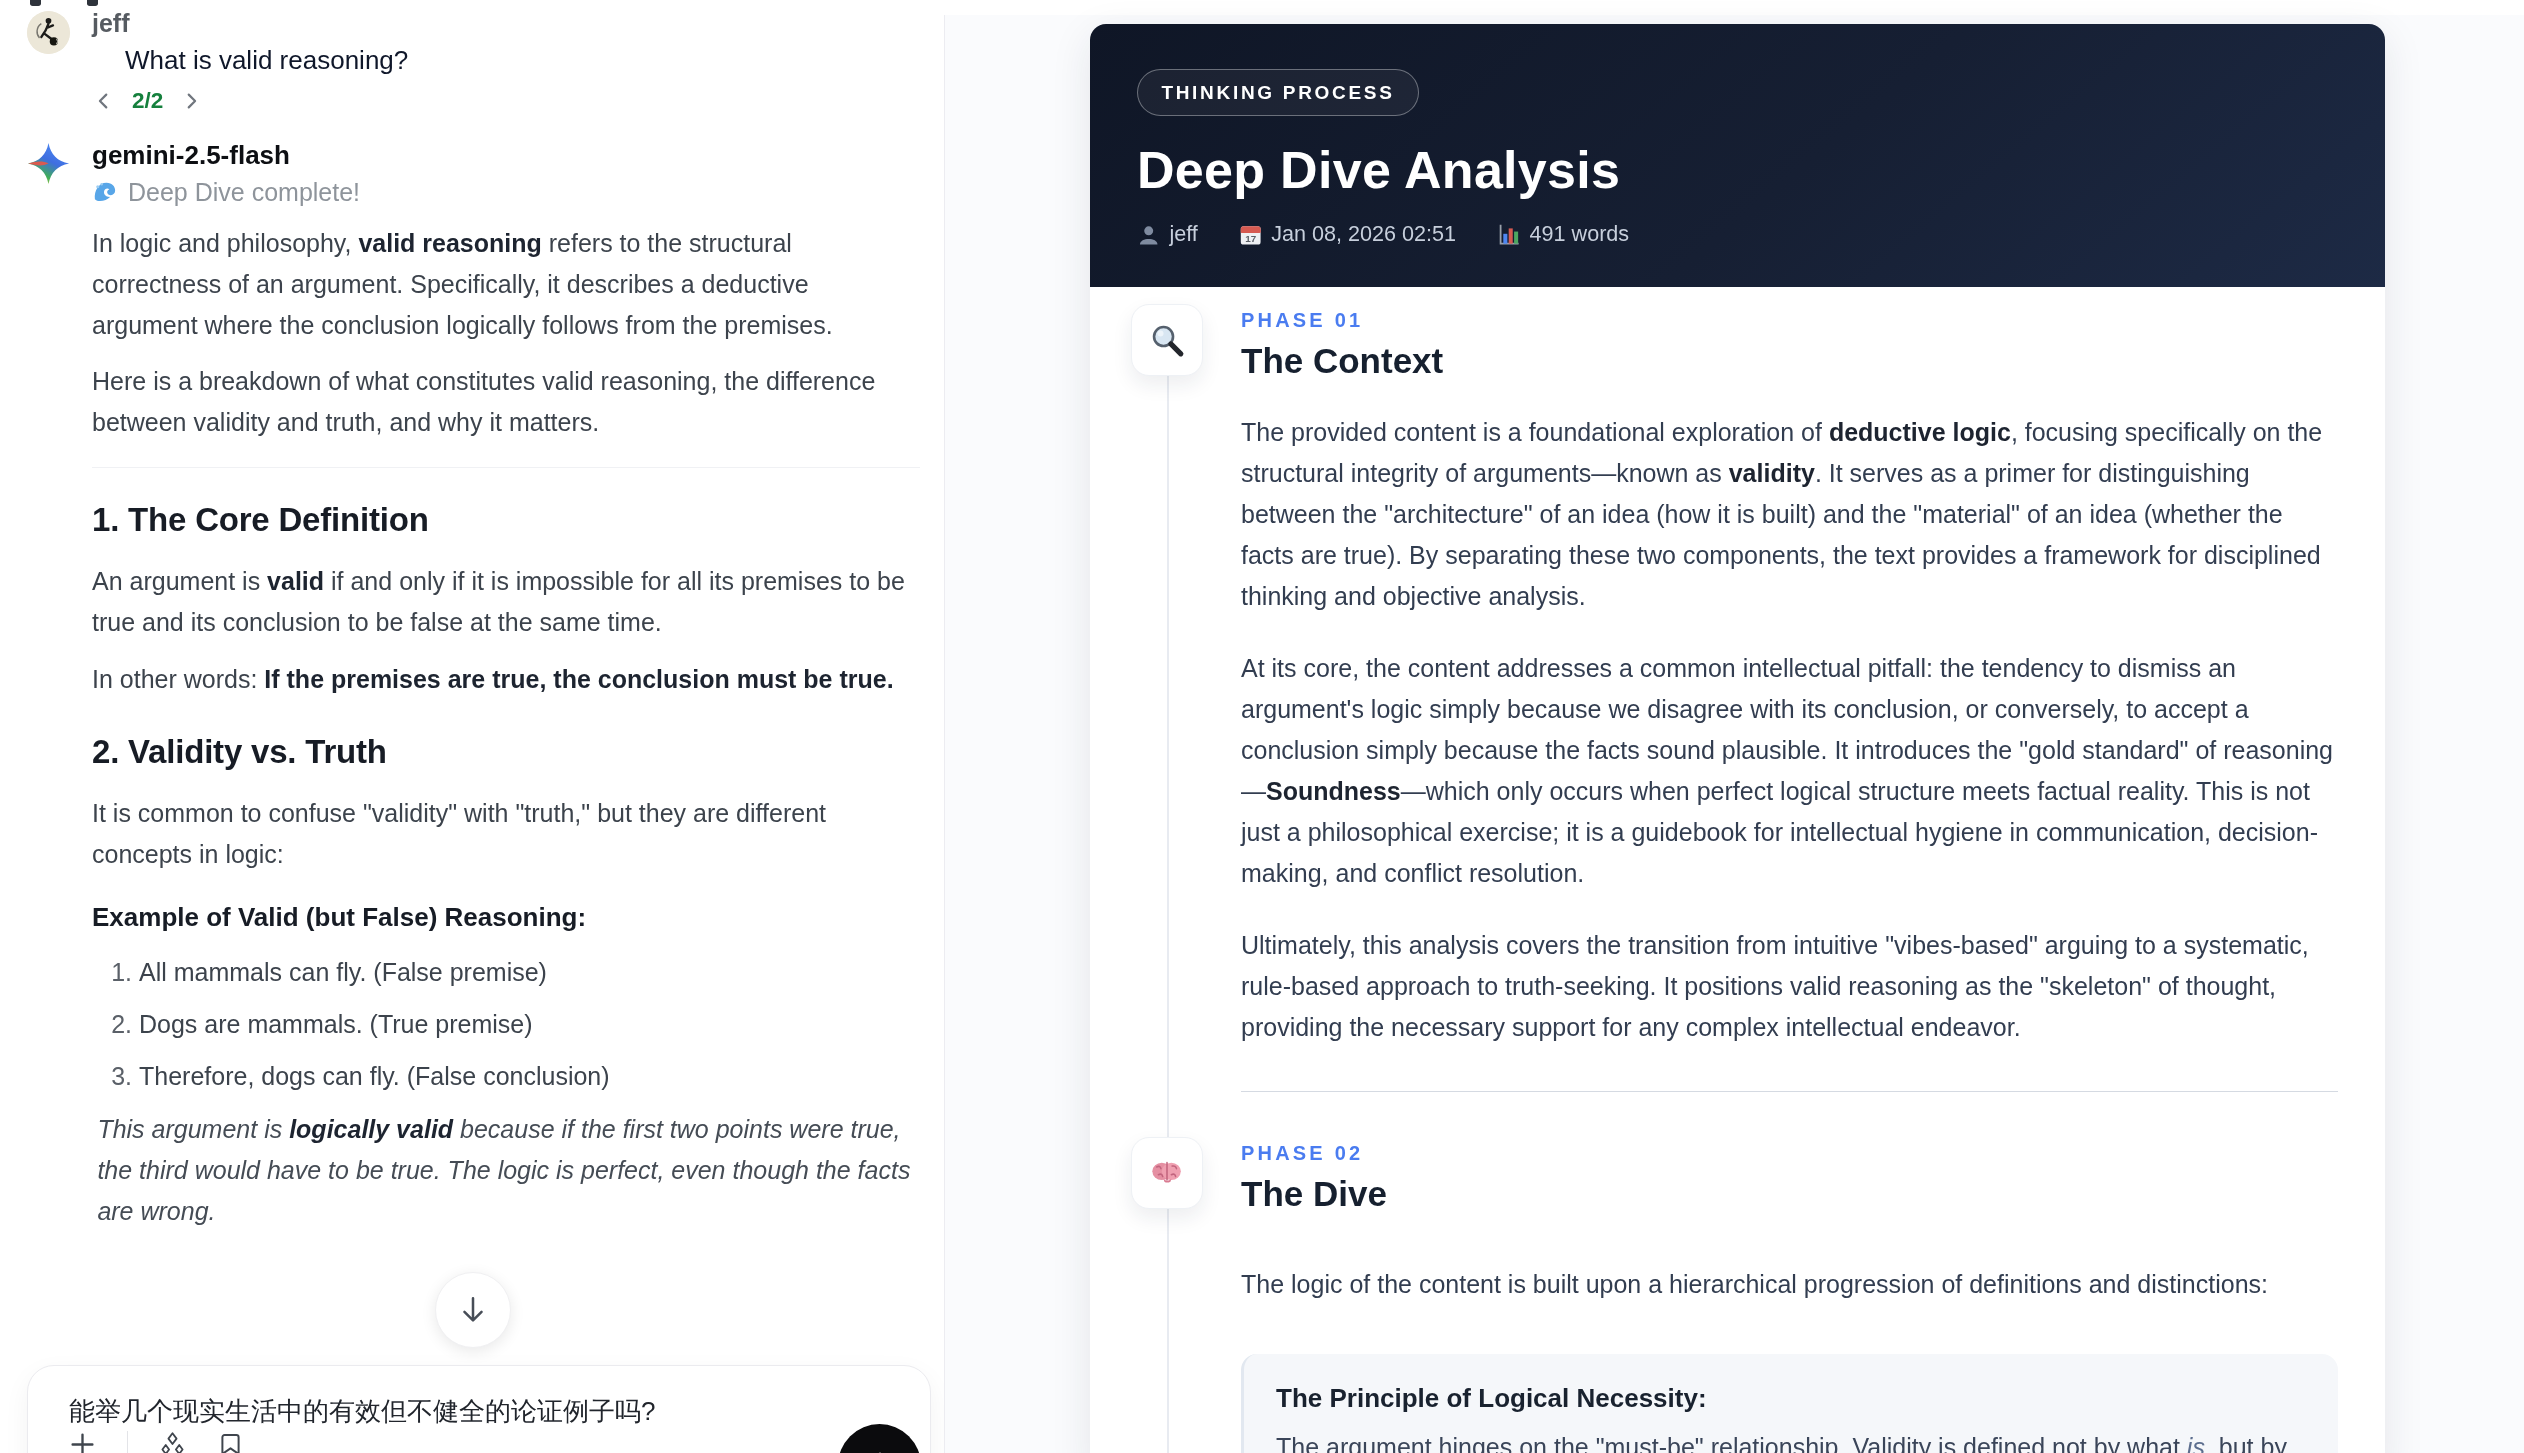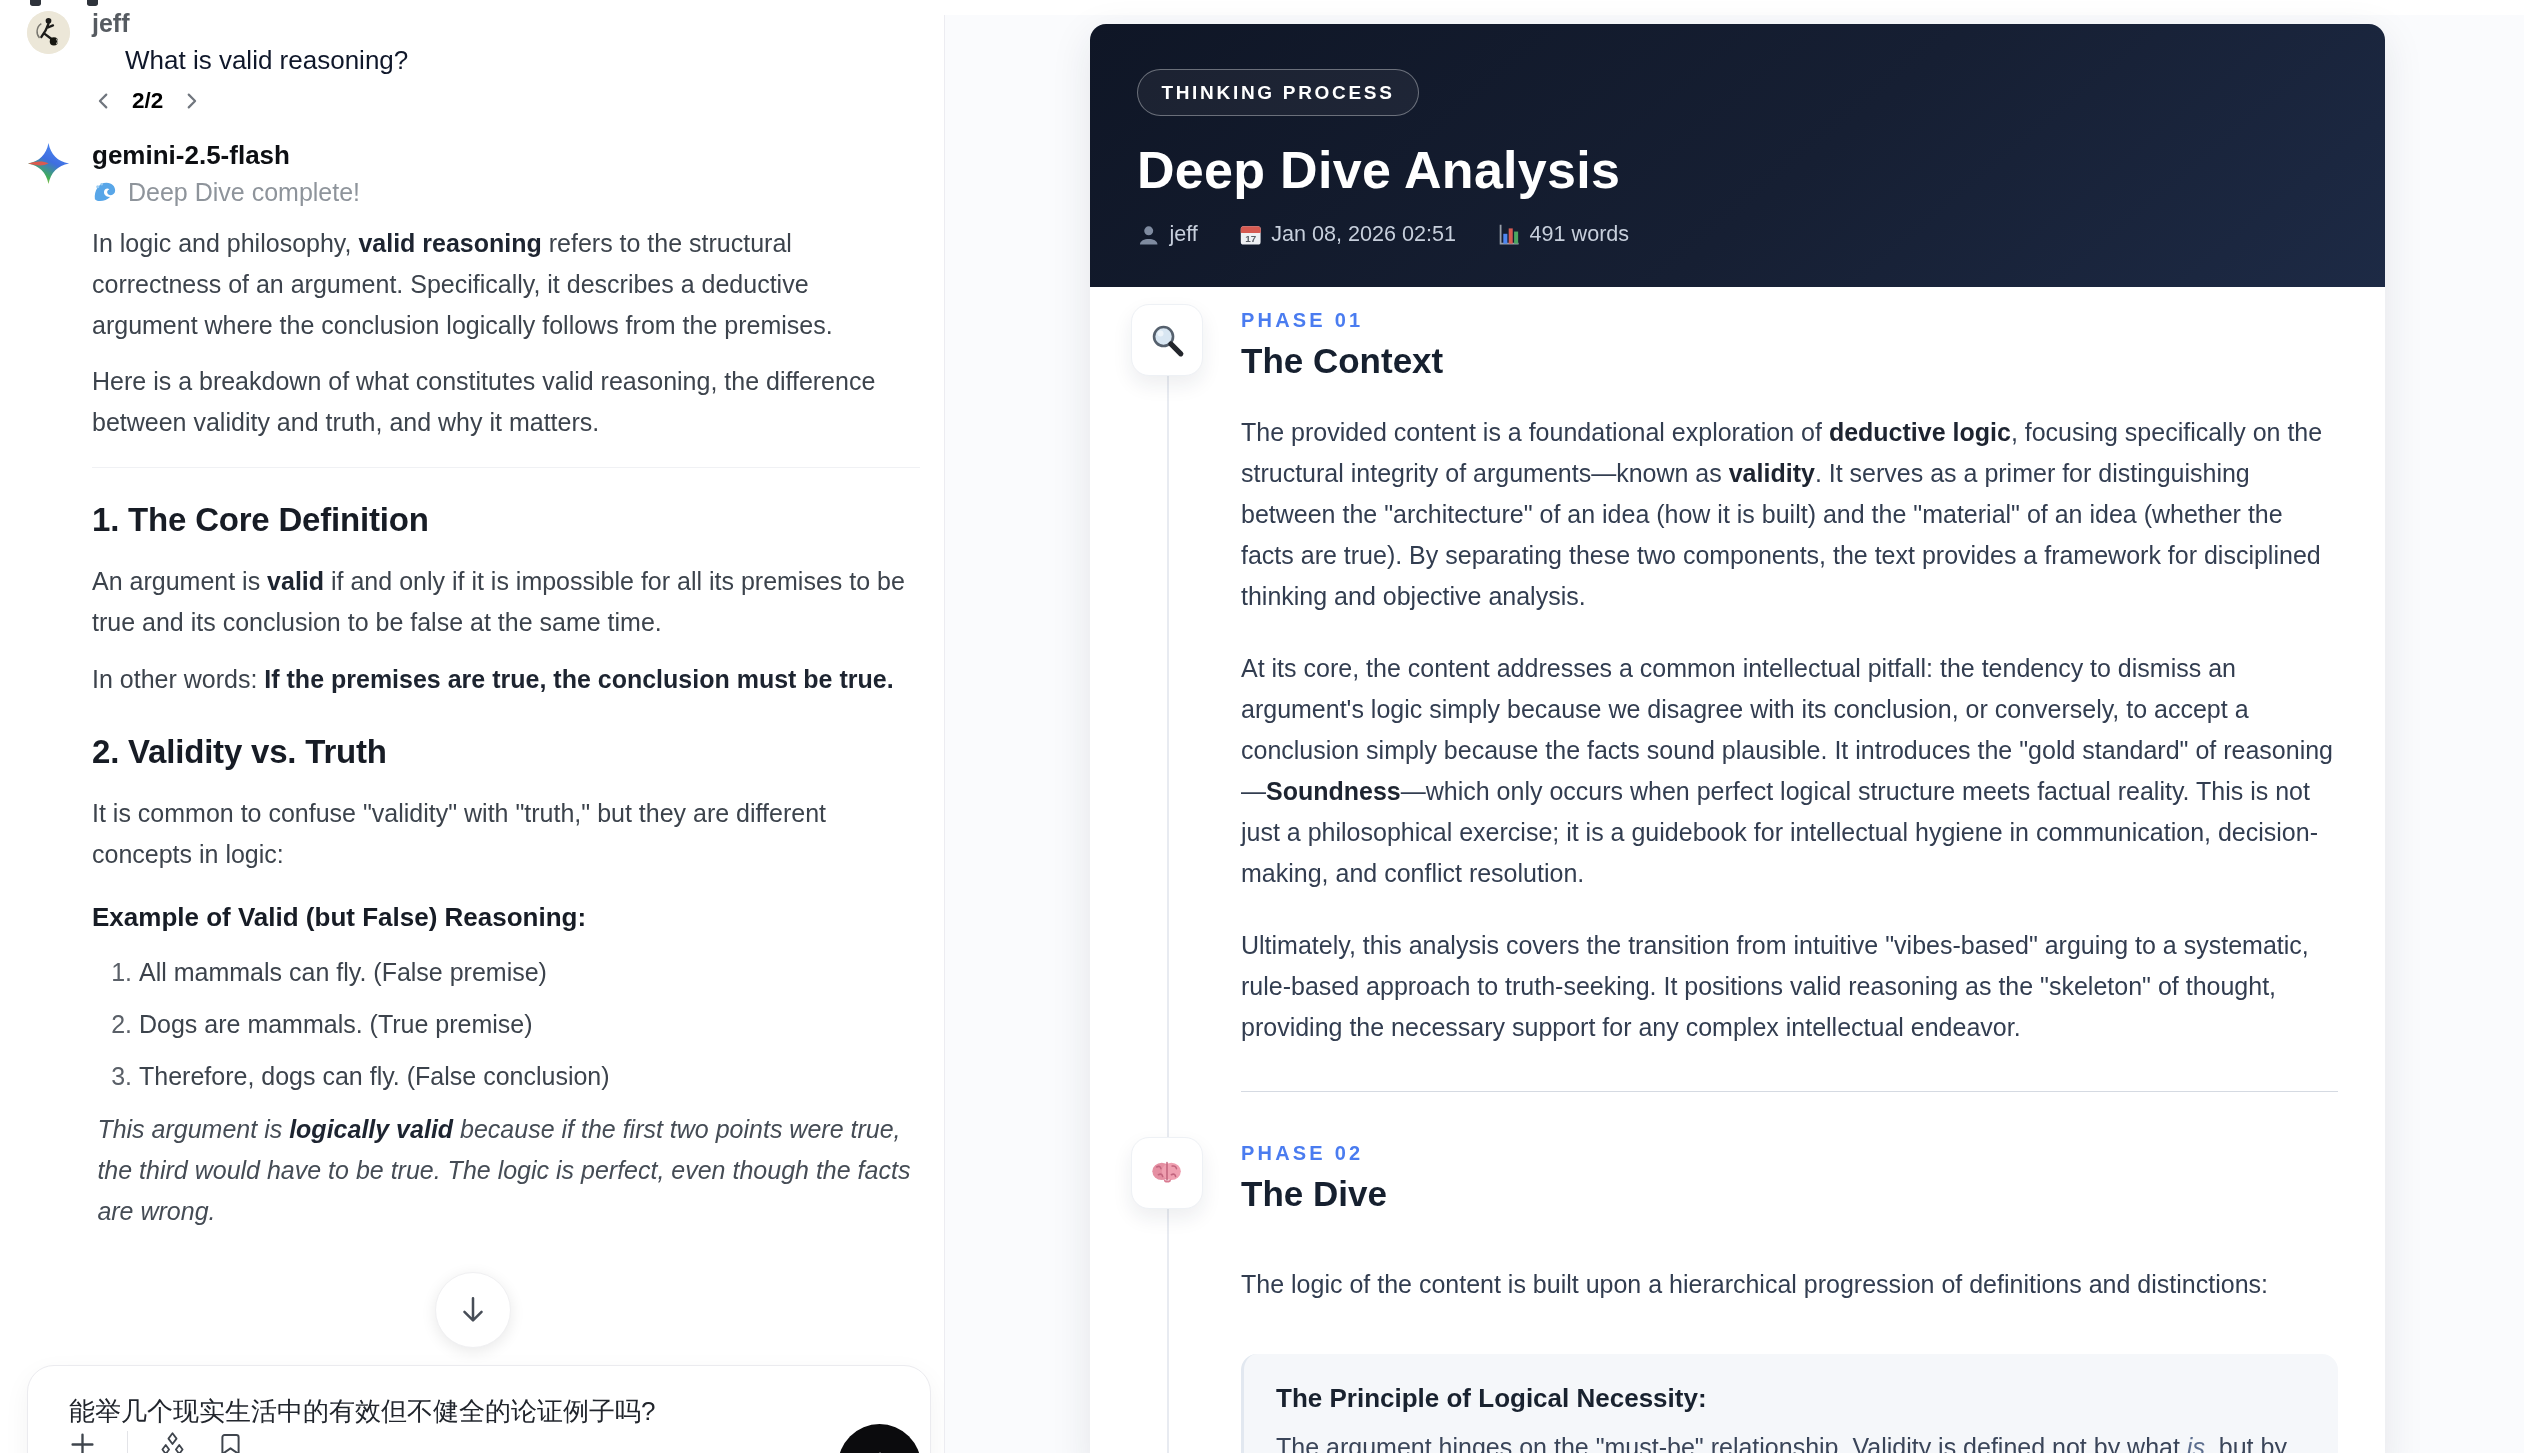--- a/index.html
+++ b/index.html
@@ -9,21 +9,21 @@
   .b { font-weight:700; color:#1d2430; }
   .i { font-style:italic; }
 
   
   .chat-pane { position:absolute; left:0; top:0; width:944px; height:1453px; background:#fff; }
   .cut-mark { position:absolute; top:-4.5px; width:10.8px; height:10px; background:#2e333b; border-radius:2.7px; }
   .avatar { position:absolute; left:27px; top:10.8px; width:43px; height:43px; border-radius:50%; background:#ece7d8; overflow:hidden; display:flex; align-items:center; justify-content:center; }
   .user-name { position:absolute; left:92px; top:9px; font-size:25px; font-weight:700; color:#565b61; }
   .user-msg { position:absolute; left:78px; top:45px; font-size:26px; color:#0f172a;margin-left:47px; }
   .pager { position:absolute; left:94px; top:88px; display:flex; align-items:center; gap:18px; }
-  .page-label { font-size:22.5px; font-weight:700; color:#000000; }
+  .page-label { font-size:22.5px; font-weight:700; color:#15803d; }
   .chev { width:20px; height:20px; cursor:pointer; }
 
   .gem-star { position:absolute; left:27px; top:142px; width:43px; height:43px; }
   .model-name { position:absolute; left:92px; top:140px; font-size:26px; font-weight:700; color:#0d0f13; }
   .status-line { position:absolute; left:92px; top:178px; font-size:25px; color:#8e949b; display:flex; align-items:center; gap:9px; }
 
   .md { position:absolute; left:92px; top:223px; width:828px; font-size:25px; line-height:41px; color:#3c434c; }
   .md p { margin:0 0 15.3px; }
   .md hr { border:none; border-top:0.9px solid #f0f1f4; margin:23.4px 0 27px; }
   .md h3 { font-size:33px; font-weight:700; color:#171c25; margin:31px 0 21.6px; letter-spacing:-0.2px; }

